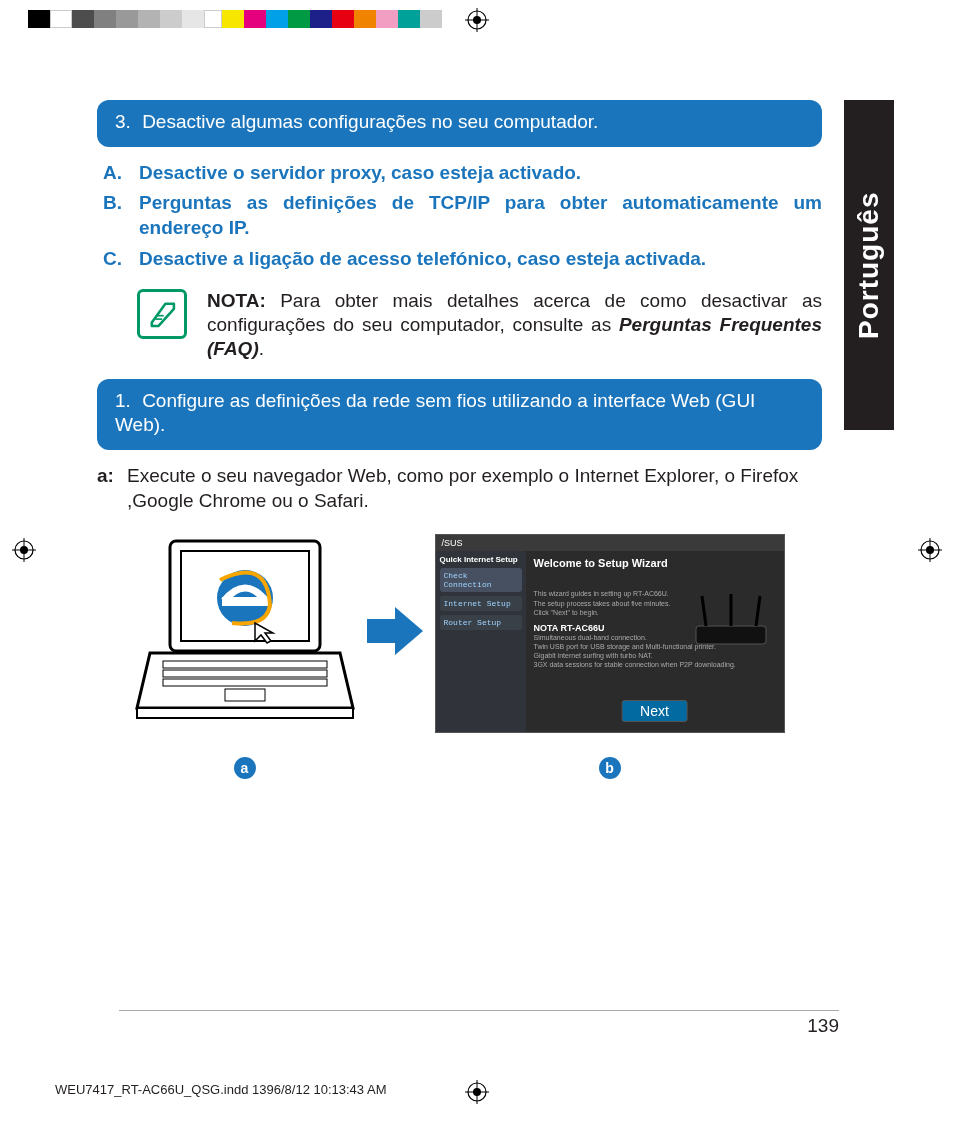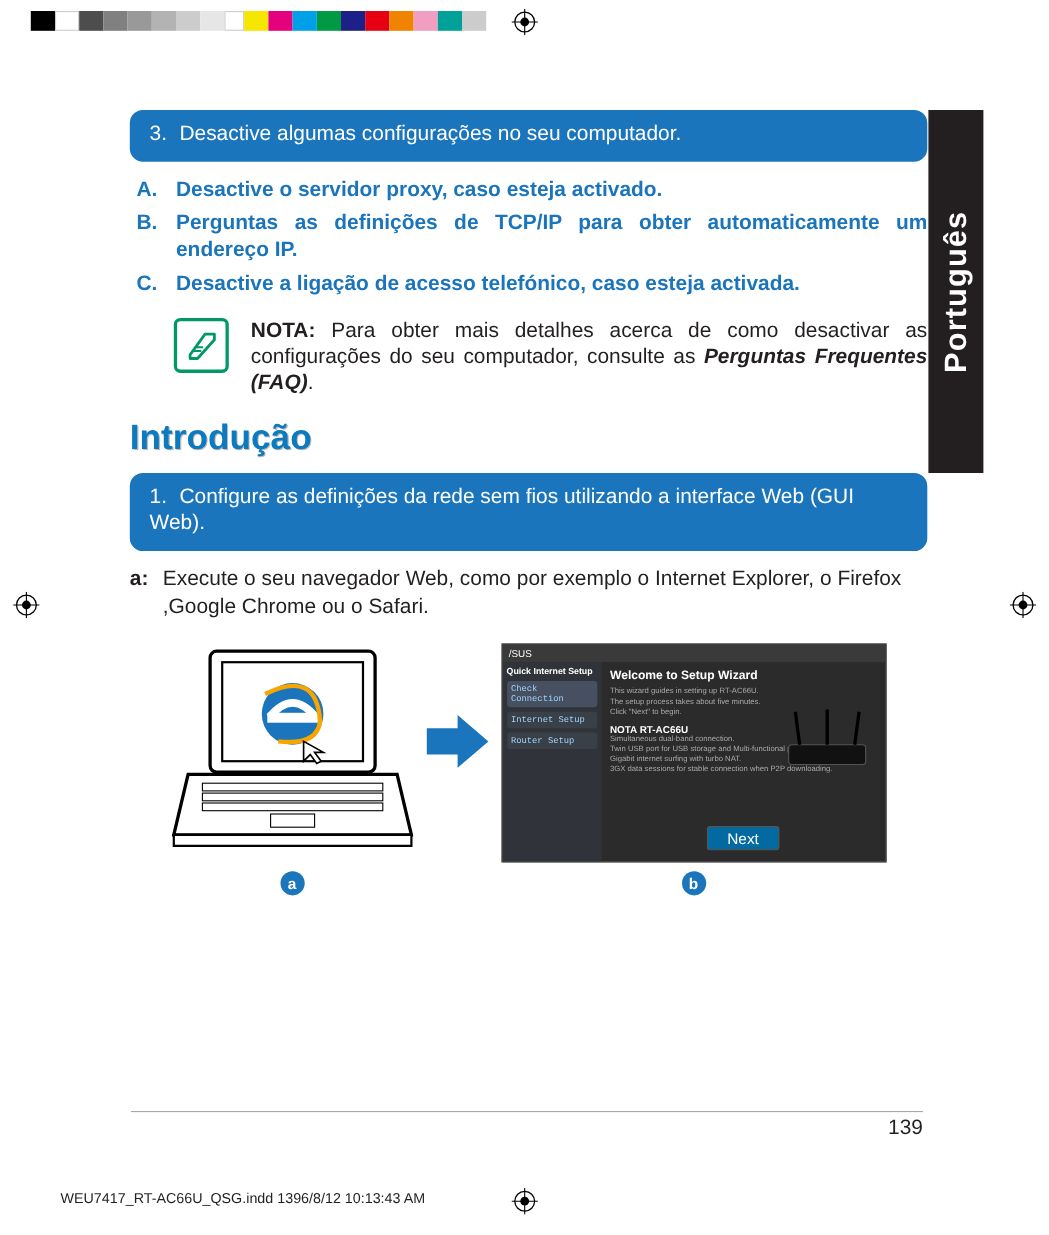--- a/index.html
+++ b/index.html
@@ -37,21 +37,21 @@
     transform: rotate(180deg);
     display: flex;
     align-items: center;
     justify-content: center;
     letter-spacing: 1px;
   }
 
   
   .page {
     position: absolute;
-    left: 118px;
+    left: 97px;
     top: 100px;
     width: 725px;
   }
 
   .blue-bar {
     background: #1b75bc;
     color: #fff;
     border-radius: 12px;
     padding: 10px 18px 12px 18px;
     font-size: 19px;
@@ -75,33 +75,33 @@
     font-weight: 700;
     color: #0b7abf;
     margin: 4px 0 14px 0;
     text-shadow: 1px 1px 0 #bbb;
   }
 
   .step-a { display:flex; font-size:19px; line-height:1.3; margin: 14px 0 20px 0; }
   .step-a .lbl { font-weight:bold; width:30px; flex-shrink:0; }
 
   .fig-row { display:flex; align-items:flex-end; justify-content:center; gap:10px; margin-top:10px; }
-  .fig { display:flex; flex-direction:column; align-items:center; gap:8px; }
+  .fig { display:flex; flex-direction:column; align-items:center; gap:24px; }
   .laptop { width:220px; height:200px; }
   .arrow { width:60px; height:60px; align-self:center; margin-bottom:50px; }
   .wizard { width:350px; }
   .wizard-window { width:350px; border:1px solid #555; background:#2b2b2b; font-size:8px; color:#ccc; }
   .wz-header { background:#3a3a3a; color:#fff; padding:3px 6px; font-size:9px; }
   .wz-body { display:flex; height:181px; }
   .wz-side { width:90px; background:#30343a; padding:4px; display:flex; flex-direction:column; gap:4px; }
   .wz-side-title { font-size:8px; font-weight:bold; color:#fff; }
   .wz-side-item { background:#3a4048; border-radius:3px; padding:3px 4px; font-size:8px; color:#9fd3ff;font-family:Liberation Mono, monospace; }
   .wz-side-item.active { background:#465060; }
   .wz-main { flex:1; padding:6px 8px; position:relative; }
-  .wz-title2 { color:#fff; font-size:11px; font-weight:bold; margin-bottom:4px; }
+  .wz-title2 { color:#fff; font-size:11px; font-weight:bold; margin-bottom:20px; }
   .wz-text { font-size:7px; color:#aaa; line-height:1.3; }
   .wz-prod { color:#fff; font-weight:bold; font-size:9px; margin-top:6px; }
   .wz-router { position:absolute; right:8px; top:40px; width:90px; height:60px; }
   .wz-next { position:absolute; left:50%; transform:translateX(-50%); bottom:10px; background:#0369a1; color:#fff; border:1px solid #555; padding:2px 18px; font-size:14px; border-radius:3px; }
 
   .fig-label { background:#1b75bc; color:#fff; width:22px; height:22px; border-radius:11px; display:flex; align-items:center; justify-content:center; font-size:14px; font-weight:bold; }
 
   
   .page-foot { position:absolute; right:115px; top:1010px; width:720px; border-top:1px solid #aaa; padding-top:4px; text-align:right; font-size:19px; }
   .slug { position:absolute; left:55px; right:55px; top:1082px; display:flex; justify-content:flex-start; font-size:13px; font-family: Arial, sans-serif; }
@@ -196,21 +196,20 @@
         <line x1="12" y1="26" x2="20" y2="26" stroke="#009966" stroke-width="2"></line>
       </svg>
     </div>
     <div class="note-text">
       <b>NOTA:</b>
       <span>Para obter mais detalhes acerca de como desactivar as configurações do seu computador, consulte as </span>
       <span class="bold">Perguntas Frequentes (FAQ)</span><span>.</span>
     </div>
   </div>
 
-  <h2 class="section">Introdução</h2>
 
   <div class="blue-bar">
     <span class="num">1.</span>
     <span>Configure as definições da rede sem fios utilizando a interface Web (GUI Web).</span>
   </div>
 
   <div class="step-a">
     <span class="lbl">a:</span>
     <span>Execute o seu navegador Web, como por exemplo o Internet Explorer, o Firefox ,Google Chrome ou o Safari.</span>
   </div>

